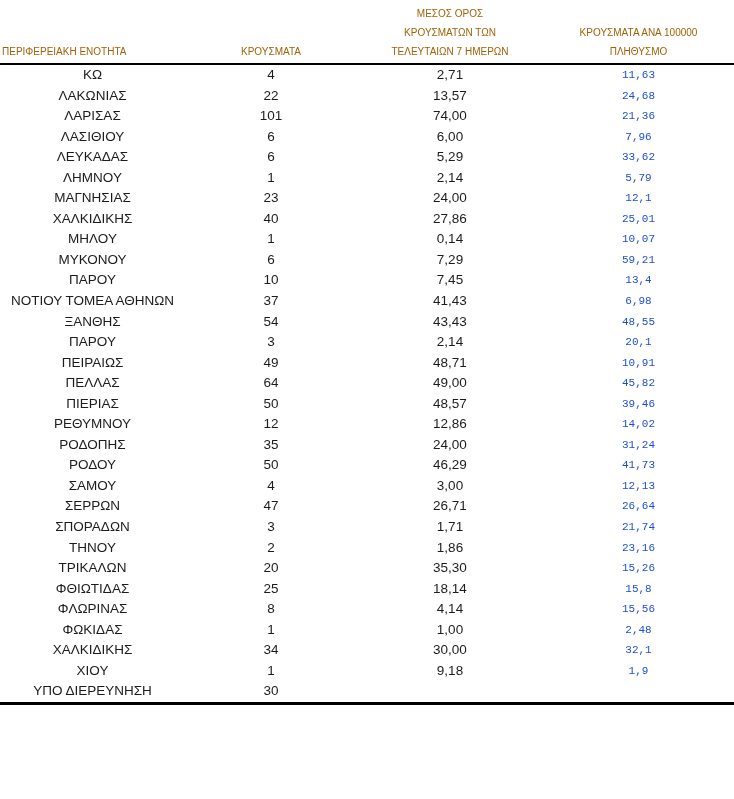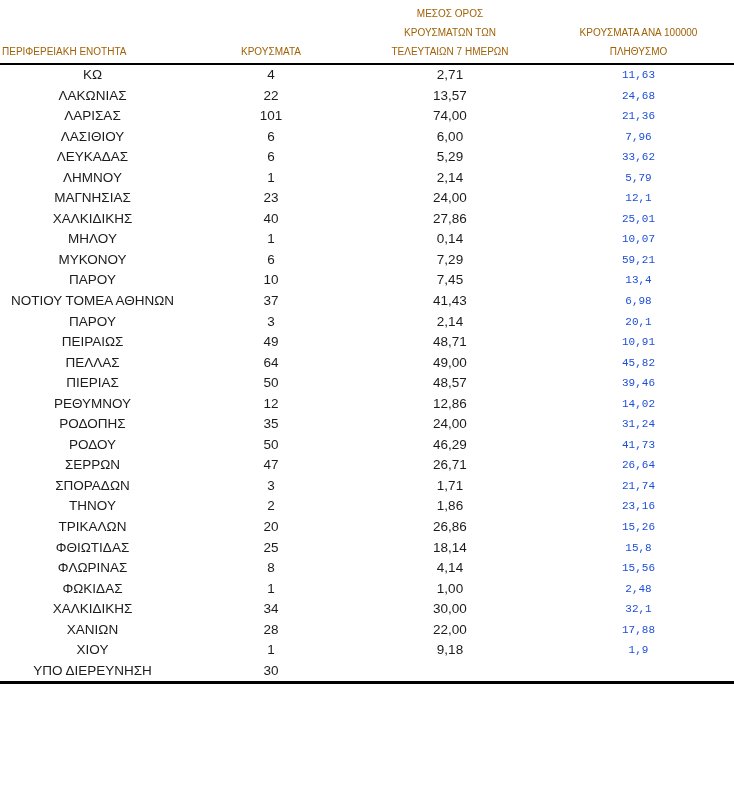--- a/index.html
+++ b/index.html
@@ -150,20 +150,26 @@
           <td class="col3">7,45</td>
           <td class="col4">13,4</td>
         </tr>
         <tr>
           <td class="col1">ΝΟΤΙΟΥ ΤΟΜΕΑ ΑΘΗΝΩΝ</td>
           <td class="col2">37</td>
           <td class="col3">41,43</td>
           <td class="col4">6,98</td>
         </tr>
         <tr>
+          <td class="col1">ΞΑΝΘΗΣ</td>
+          <td class="col2">54</td>
+          <td class="col3">43,43</td>
+          <td class="col4">48,55</td>
+        </tr>
+        <tr>
           <td class="col1">ΠΑΡΟΥ</td>
           <td class="col2">3</td>
           <td class="col3">2,14</td>
           <td class="col4">20,1</td>
         </tr>
         <tr>
           <td class="col1">ΠΕΙΡΑΙΩΣ</td>
           <td class="col2">49</td>
           <td class="col3">48,71</td>
           <td class="col4">10,91</td>
@@ -192,41 +198,47 @@
           <td class="col3">24,00</td>
           <td class="col4">31,24</td>
         </tr>
         <tr>
           <td class="col1">ΡΟΔΟΥ</td>
           <td class="col2">50</td>
           <td class="col3">46,29</td>
           <td class="col4">41,73</td>
         </tr>
         <tr>
+          <td class="col1">ΣΑΜΟΥ</td>
+          <td class="col2">4</td>
+          <td class="col3">3,00</td>
+          <td class="col4">12,13</td>
+        </tr>
+        <tr>
           <td class="col1">ΣΕΡΡΩΝ</td>
           <td class="col2">47</td>
           <td class="col3">26,71</td>
           <td class="col4">26,64</td>
         </tr>
         <tr>
           <td class="col1">ΣΠΟΡΑΔΩΝ</td>
           <td class="col2">3</td>
           <td class="col3">1,71</td>
           <td class="col4">21,74</td>
         </tr>
         <tr>
           <td class="col1">ΤΗΝΟΥ</td>
           <td class="col2">2</td>
           <td class="col3">1,86</td>
           <td class="col4">23,16</td>
         </tr>
         <tr>
           <td class="col1">ΤΡΙΚΑΛΩΝ</td>
           <td class="col2">20</td>
-          <td class="col3">26,86</td>
+          <td class="col3">35,30</td>
           <td class="col4">15,26</td>
         </tr>
         <tr>
           <td class="col1">ΦΘΙΩΤΙΔΑΣ</td>
           <td class="col2">25</td>
           <td class="col3">18,14</td>
           <td class="col4">15,8</td>
         </tr>
         <tr>
           <td class="col1">ΦΛΩΡΙΝΑΣ</td>
@@ -240,26 +252,20 @@
           <td class="col3">1,00</td>
           <td class="col4">2,48</td>
         </tr>
         <tr>
           <td class="col1">ΧΑΛΚΙΔΙΚΗΣ</td>
           <td class="col2">34</td>
           <td class="col3">30,00</td>
           <td class="col4">32,1</td>
         </tr>
         <tr>
-          <td class="col1">ΧΑΝΙΩΝ</td>
-          <td class="col2">28</td>
-          <td class="col3">22,00</td>
-          <td class="col4">17,88</td>
-        </tr>
-        <tr>
           <td class="col1">ΧΙΟΥ</td>
           <td class="col2">1</td>
           <td class="col3">9,18</td>
           <td class="col4">1,9</td>
         </tr>
         <tr>
           <td class="col1">ΥΠΟ ΔΙΕΡΕΥΝΗΣΗ</td>
           <td class="col2">30</td>
           <td class="col3"></td>
           <td class="col4"></td>

